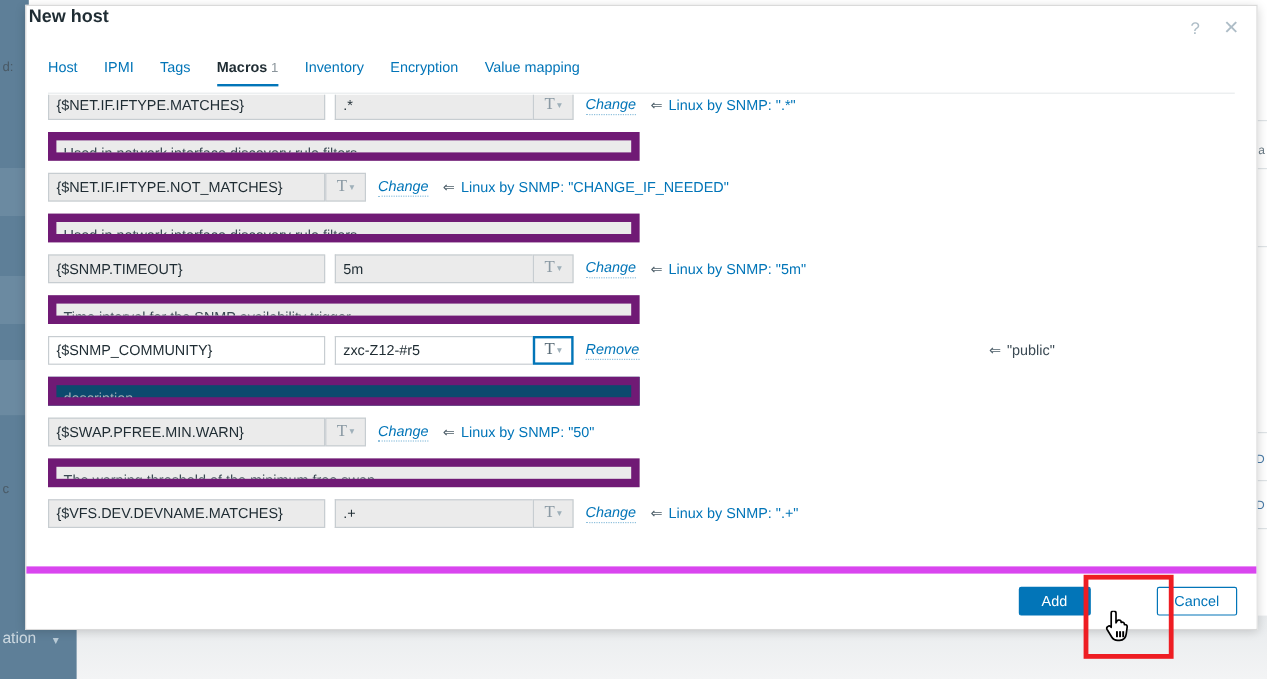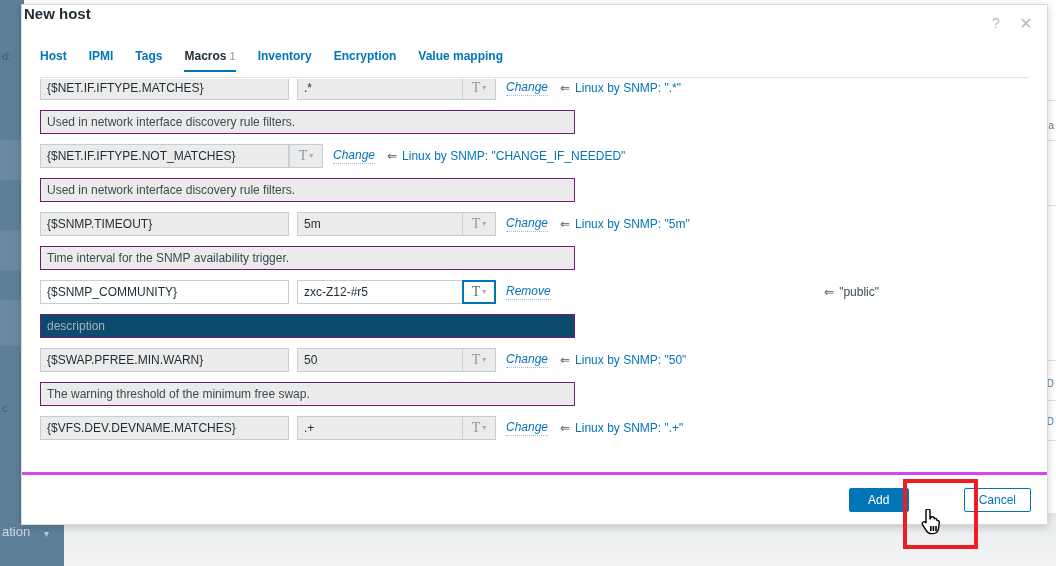--- a/index.html
+++ b/index.html
@@ -129,21 +129,20 @@
     gap: 22px;
     position: relative;
   }
   .tab {
     font-size: 12px;
     color: #0275b8;
     cursor: pointer;
     padding-bottom: 7px;
     white-space: nowrap;
     position: relative;
-    font-weight: bold;
   }
   .tab.active {
     color: #1f2c33;
     font-weight: bold;
     border-bottom: 2px solid #0275b8;
   }
   .tab .cnt {
     color: #8b959c;
     font-weight: normal;
     margin-left: 3px;
@@ -185,21 +184,21 @@
     height: 24px;
     border: 1px solid #c7cdd1;
     background: #ebebeb;
     color: #1f2c33;
     font-size: 12px;
     line-height: 22px;
     padding: 0 6px;
     overflow: hidden;
     white-space: nowrap;
   }
-  .fld.macro-name { width: 249px; }
+  .fld.macro-name { width: 231px; }
   .fld.macro-value {
     width: 165px;
     margin-left: 8px;
     border-right: none;
   }
   .fld.editable { background: #ffffff; }
 
   .type-btn {
     width: 34px; height: 24px;
     border: 1px solid #c7cdd1;
@@ -258,41 +257,41 @@
     white-space: nowrap;
   }
   .inherit-plain .arrow { color: #4d5e69; margin-right: 5px; }
 
   .desc-row {
     display: flex;
     align-items: center;
     height: 34px;
   }
   .desc-fld {
-    width: 535px;
+    width: 493px;
     height: 24px;
-    border: 1px solid #701a75;
+    border: 7px solid #701a75;
     background: #ebebeb;
     color: #3b4a54;
     font-size: 12px;
     line-height: 22px;
     padding: 0 6px;
     overflow: hidden;
     white-space: nowrap;
   }
   .desc-fld.editable {
     background: #0c4a6e;
     color: #a8b2b9;
   }
 
   
   .modal-footer {
     flex: 0 0 auto;
     height: 52px;
-    border-top: 3px solid #d946ef;
+    border-top: 6px solid #d946ef;
     display: flex;
     align-items: center;
     justify-content: flex-end;
     gap: 10px;
     padding: 0 16px;
     background: #ffffff;
   }
   .btn {
     height: 24px;
     min-width: 60px;
@@ -432,21 +431,20 @@
               <span class="caret">▾</span>
             </div>
             <div class="act-link">Remove</div>
             <div class="inherit-plain"><span class="arrow">⇐</span><span>"public"</span></div>
           </div>
           <div class="desc-row">
             <div class="desc-fld editable">description</div>
           </div>
           <div class="macro-row">
             <div class="fld macro-name">{$SWAP.PFREE.MIN.WARN}</div>
-            <div class="fld macro-value">50</div>
             <div class="type-btn">
               <span class="t-glyph">T</span>
               <span class="caret">▾</span>
             </div>
             <div class="act-link">Change</div>
             <div class="tmpl-ref"><span class="arrow">⇐</span><span style="cursor: pointer;">Linux by SNMP</span><span>: </span><span class="tmpl-val">"50"</span></div>
           </div>
           <div class="desc-row">
             <div class="desc-fld">The warning threshold of the minimum free swap.</div>
           </div>

